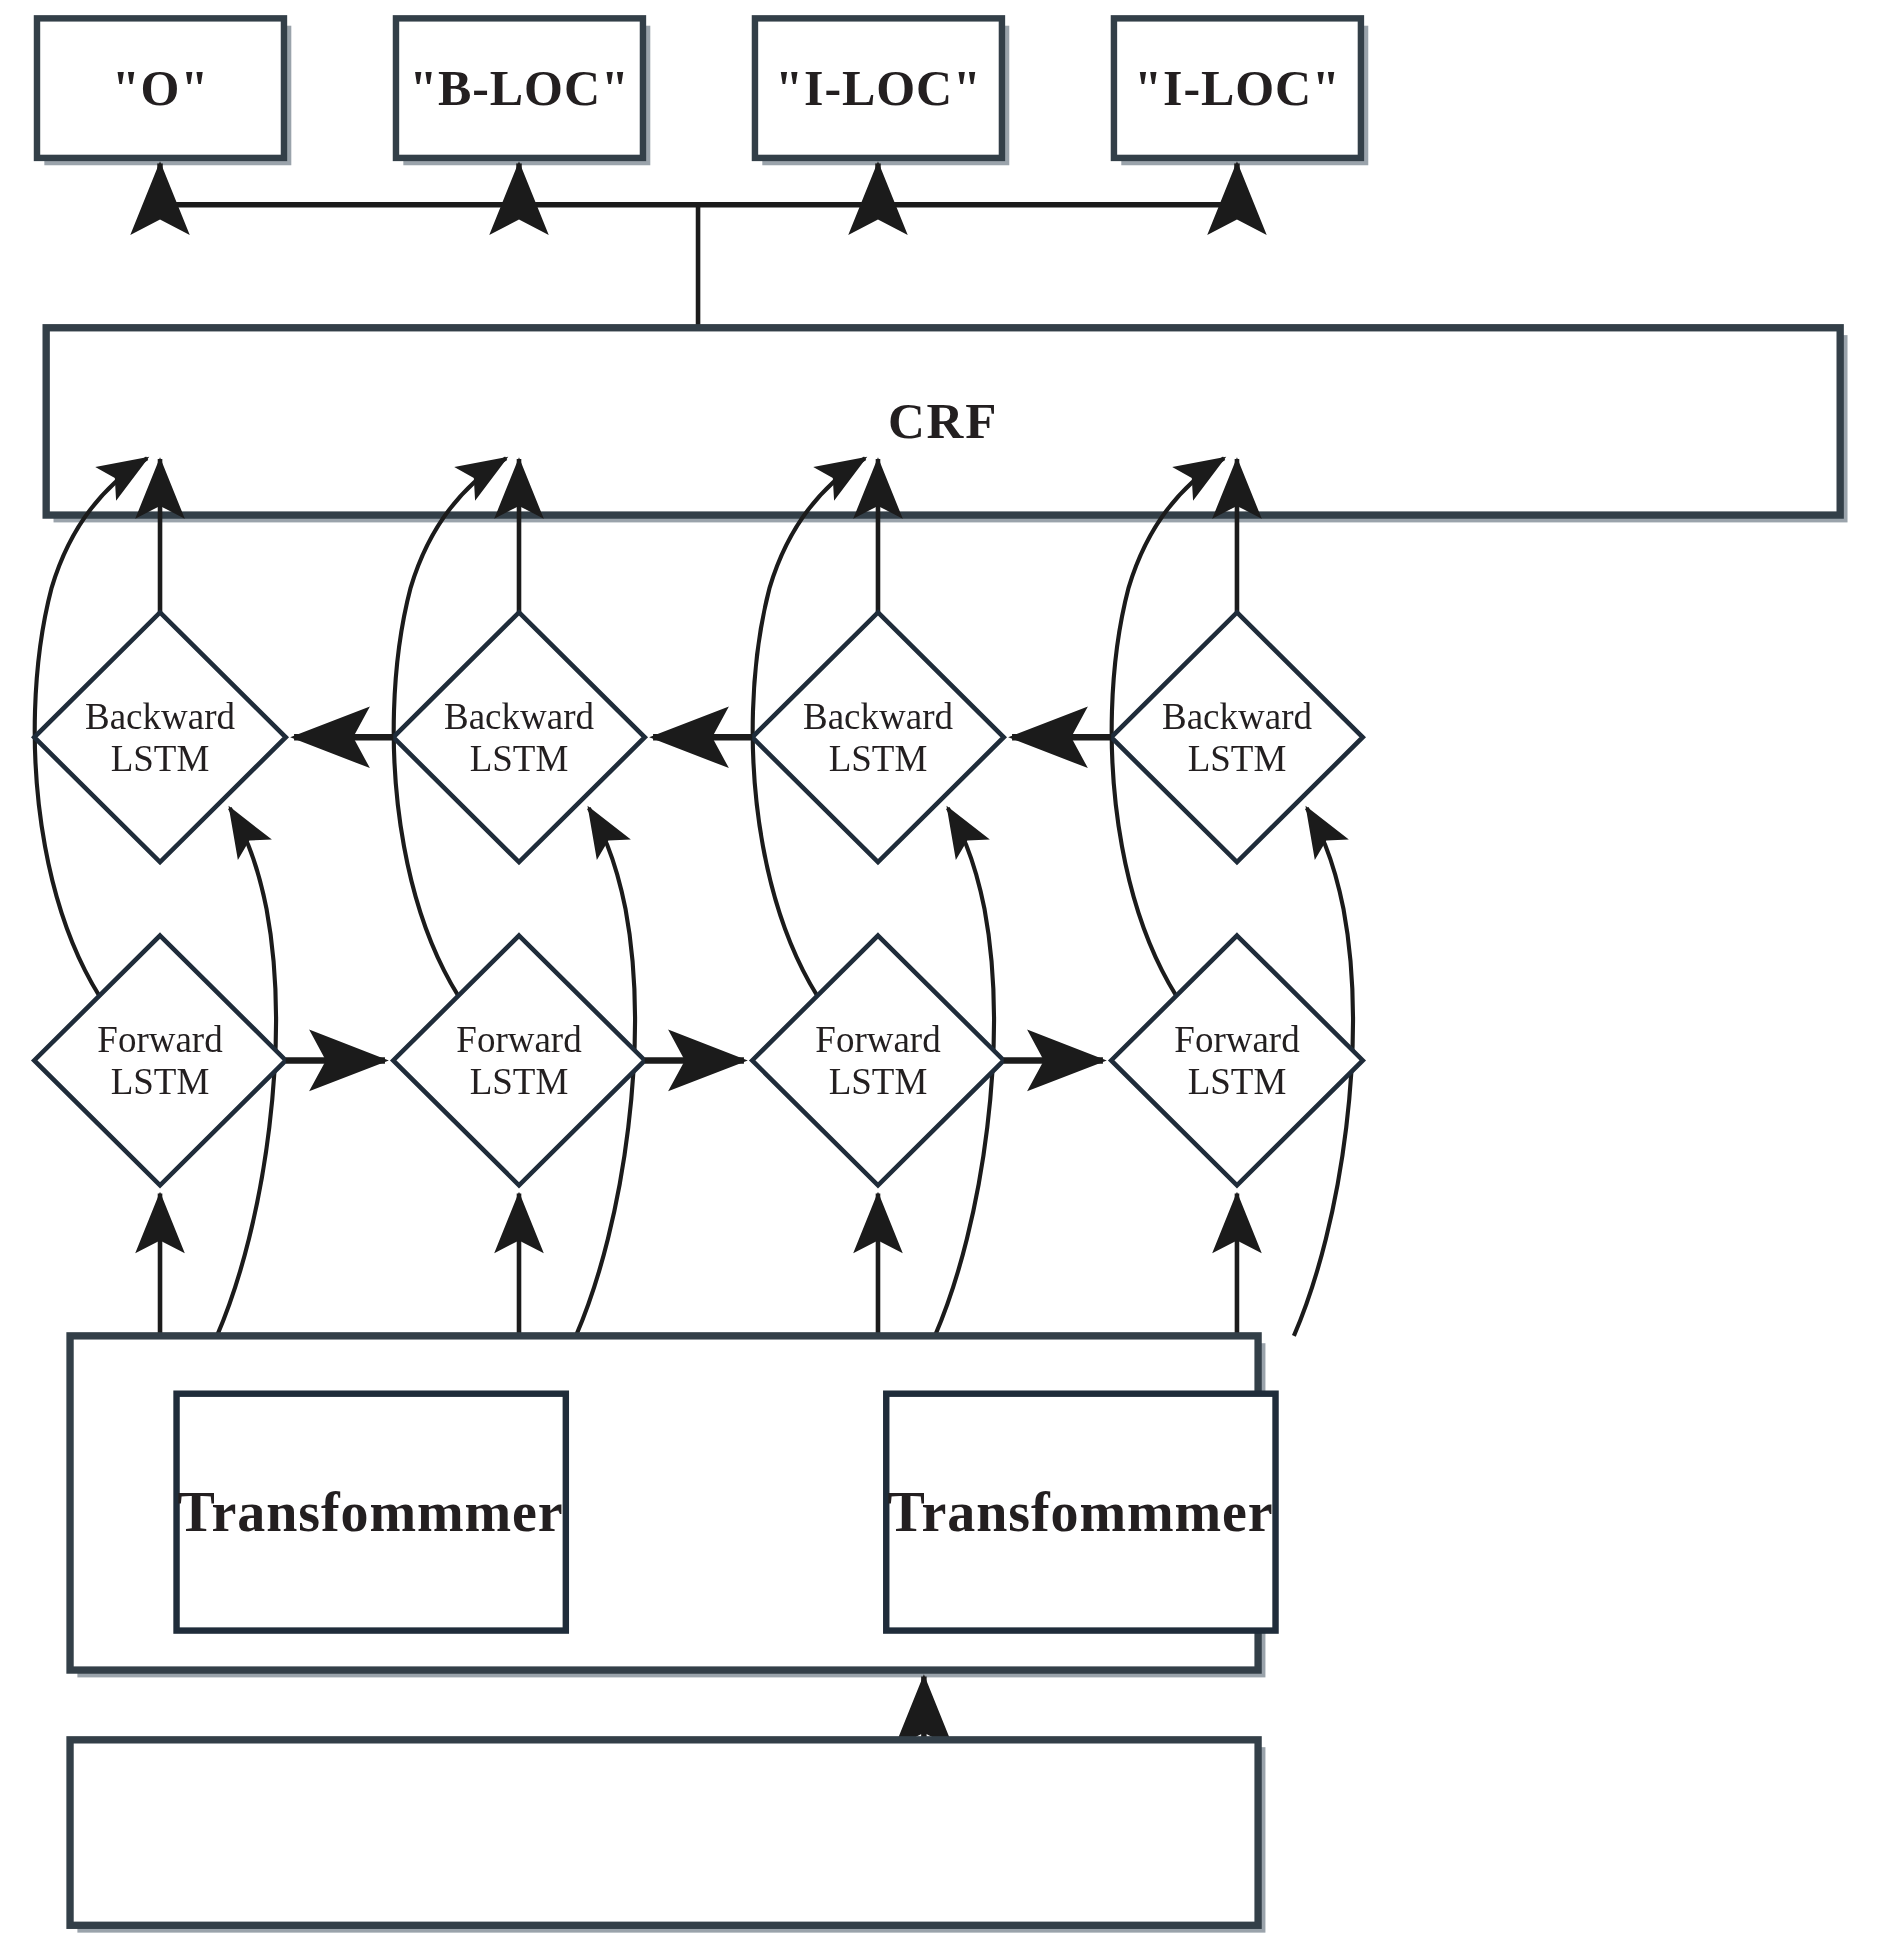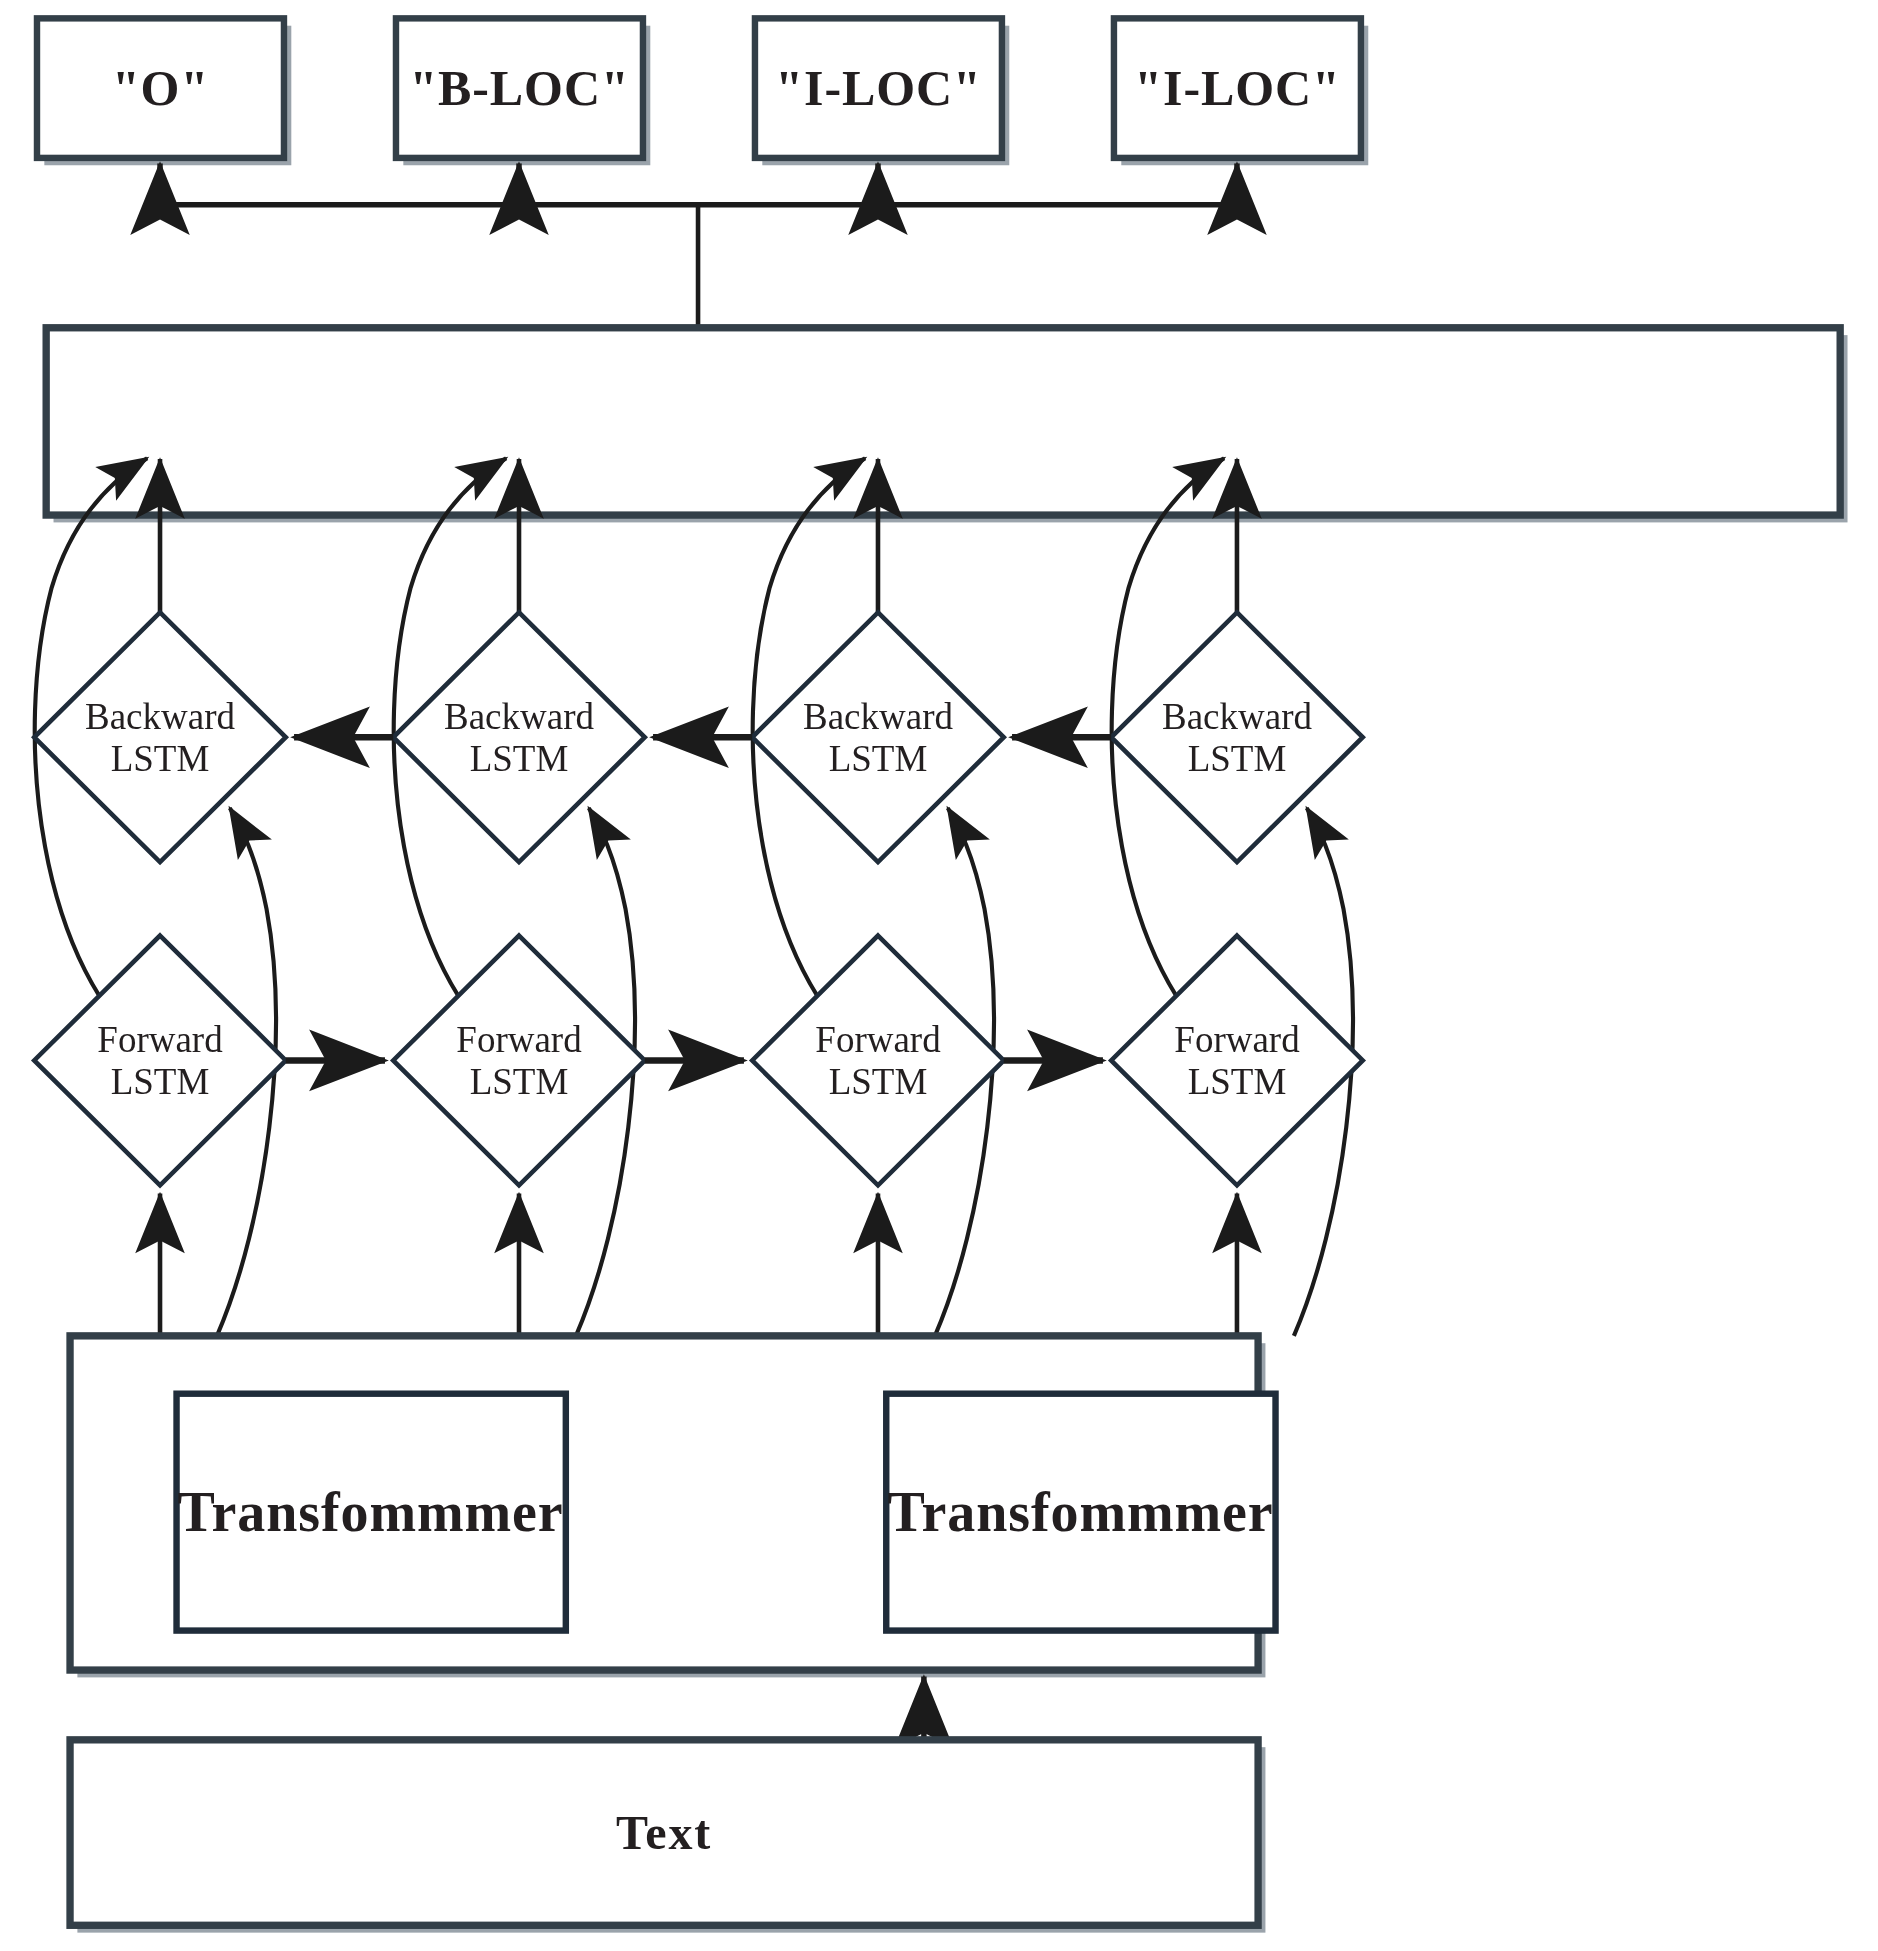--- a/index.html
+++ b/index.html
@@ -126,20 +126,21 @@
     <path d="M1006,1895 L1006,1826" stroke="#1b1b1b" stroke-width="6" fill="none" marker-end="url(#ahs)"></path>
 
     <rect x="76" y="1895" width="1294" height="202" fill="#ffffff" stroke="#333f48" stroke-width="8"></rect>
   </svg>
 
   <div class="nodeLabel tagText" style="left:37px;top:18.4px;width:247px;height:140px;">"O"</div>
   <div class="nodeLabel tagText" style="left:396px;top:18.4px;width:247px;height:140px;">"B-LOC"</div>
   <div class="nodeLabel tagText" style="left:755px;top:18.4px;width:247px;height:140px;">"I-LOC"</div>
   <div class="nodeLabel tagText" style="left:1114px;top:18.4px;width:247px;height:140px;">"I-LOC"</div>
 
+  <div class="nodeLabel crfText" style="left:46px;top:328px;width:1794px;height:187px;">CRF</div>
 
   <div class="nodeLabel cellText" style="left:50px;top:664px;width:220px;height:147px;">Backward
 LSTM</div>
   <div class="nodeLabel cellText" style="left:409px;top:664px;width:220px;height:147px;">Backward
 LSTM</div>
   <div class="nodeLabel cellText" style="left:768px;top:664px;width:220px;height:147px;">Backward
 LSTM</div>
   <div class="nodeLabel cellText" style="left:1127px;top:664px;width:220px;height:147px;">Backward
 LSTM</div>
 
@@ -148,16 +149,15 @@
   <div class="nodeLabel cellText" style="left:409px;top:987px;width:220px;height:147px;">Forward
 LSTM</div>
   <div class="nodeLabel cellText" style="left:768px;top:987px;width:220px;height:147px;">Forward
 LSTM</div>
   <div class="nodeLabel cellText" style="left:1127px;top:987px;width:220px;height:147px;">Forward
 LSTM</div>
 
   <div class="nodeLabel transText" style="left:176px;top:1394px;width:389px;height:237px;">Transfommmer</div>
   <div class="nodeLabel transText" style="left:886px;top:1394px;width:389px;height:237px;">Transfommmer</div>
 
-  <div class="nodeLabel textText" style="left:70px;top:1740px;width:1188px;height:185px;">Text</div>
 
 </div>
 
 
 </body></html>

